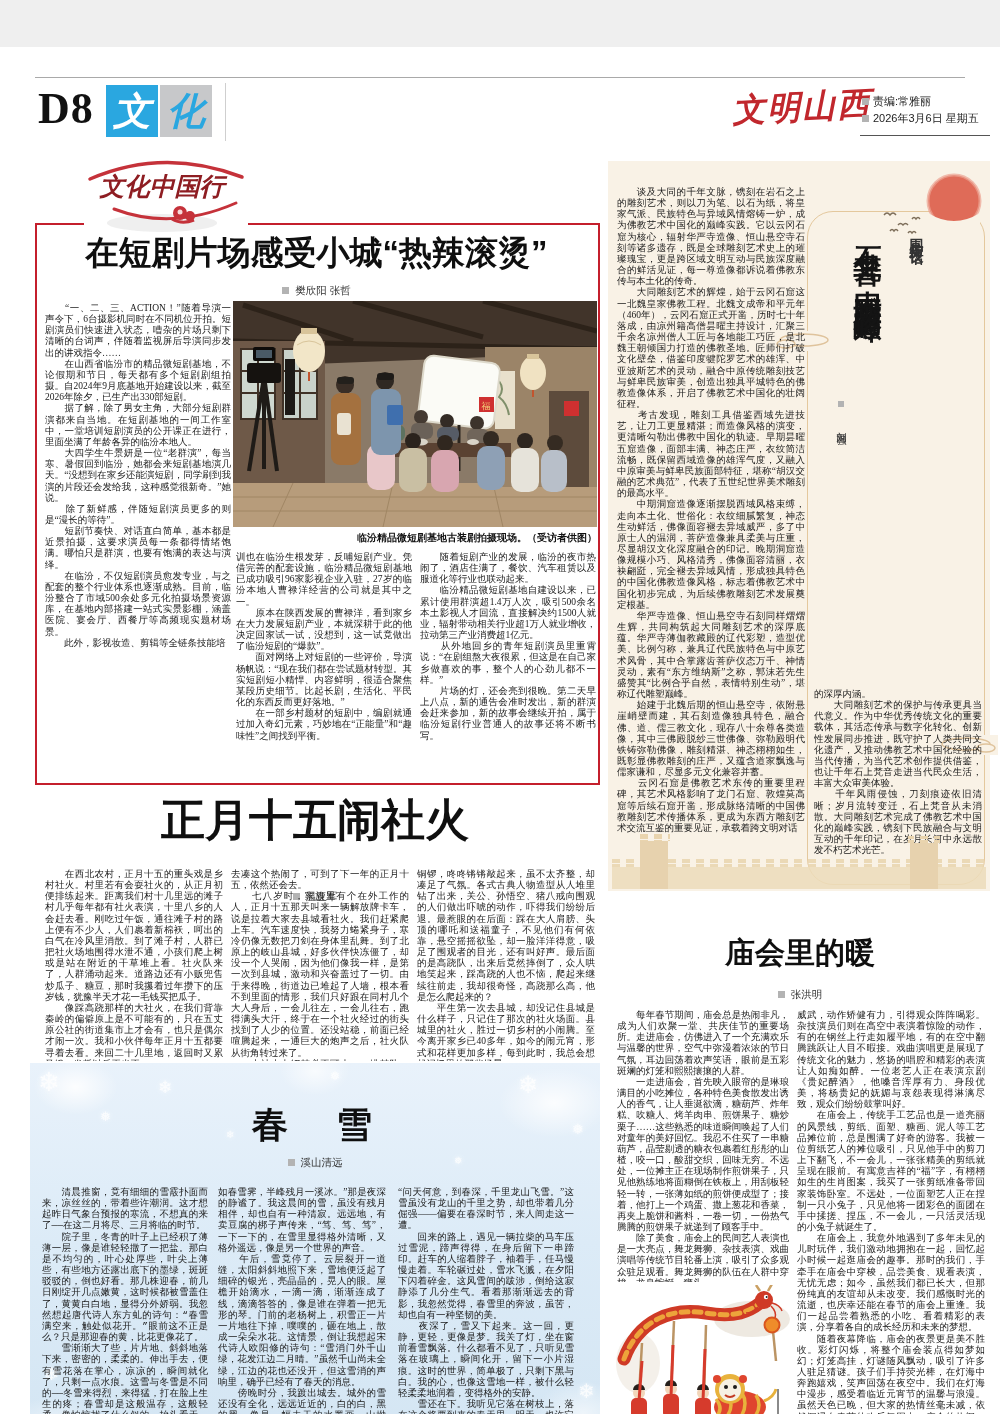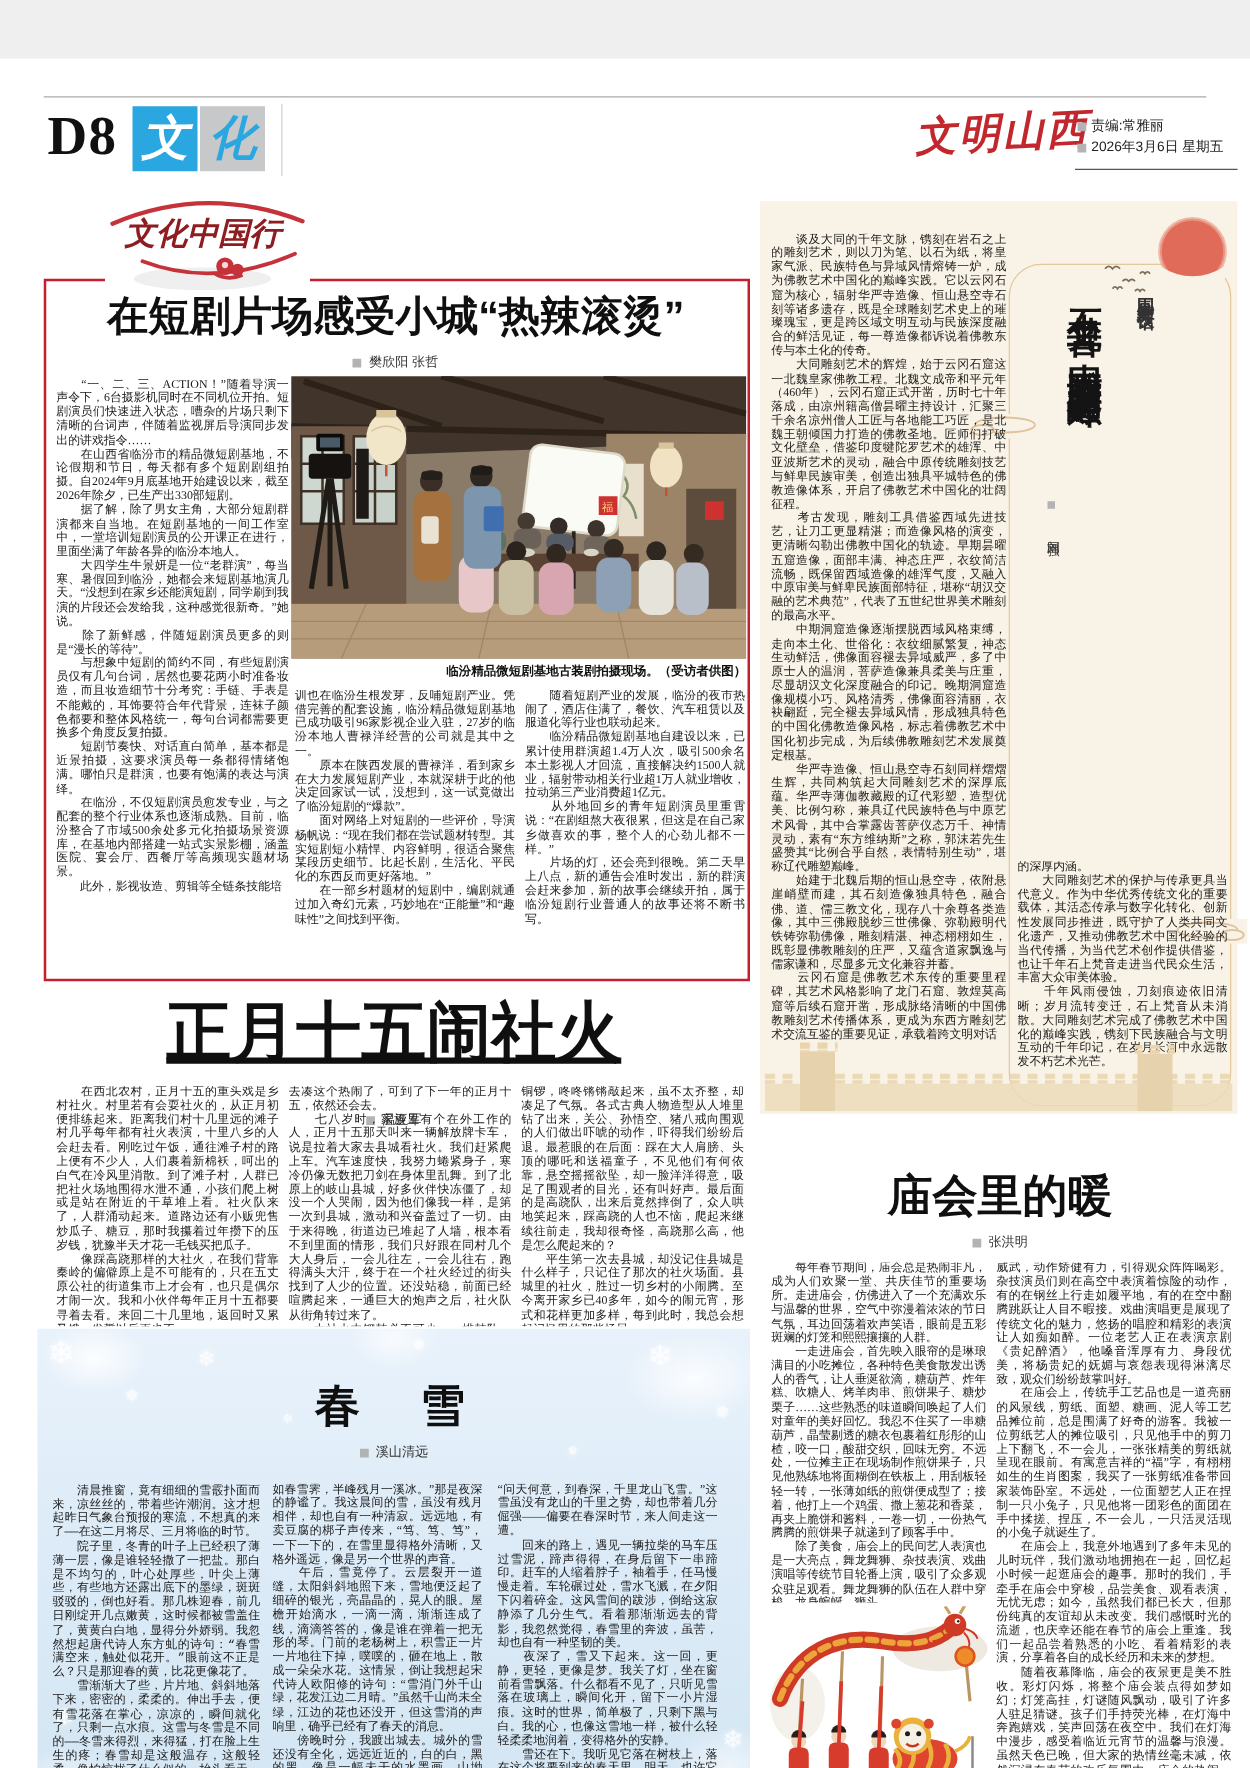--- a/index.html
+++ b/index.html
@@ -31,21 +31,21 @@
   .a1-banner{left:84px;top:98px;width:164px;height:88px;}
   .a1-title{left:35px;top:184px;width:563px;font-size:33px;}
   .a1-byline{left:35px;top:238px;width:563px;}
   .a1-col1{left:45px;top:256px;width:186px;height:438px;}
   .a1-photo{left:233px;top:254px;width:364px;height:226px;}
   .a1-caption{left:233px;top:484px;width:364px;text-align:right;
               font:700 10px/1.3 "Liberation Sans","DejaVu Sans",sans-serif;color:#111;}
   .a1-col2{left:236px;top:505px;width:176px;height:221px;}
   .a1-col3{left:420px;top:505px;width:176px;height:221px;}
   
-  .a2-title{left:30px;top:744px;width:570px;font-size:52px;text-decoration:underline;}
+  .a2-title{left:30px;top:744px;width:570px;font-size:44px;}
   .a2-byline{left:30px;top:844px;width:570px;}
   .a2-col{top:822px;height:192px;width:178px;}
   
   .snow-panel{left:30px;top:1016px;width:570px;height:398px;
     background:
       radial-gradient(60px 40px at 8% 6%, rgba(255,255,255,.9), rgba(255,255,255,0) 70%),
       radial-gradient(80px 50px at 92% 10%, rgba(255,255,255,.85), rgba(255,255,255,0) 70%),
       radial-gradient(50px 35px at 50% 2%, rgba(255,255,255,.7), rgba(255,255,255,0) 70%),
       radial-gradient(70px 45px at 4% 92%, rgba(255,255,255,.6), rgba(255,255,255,0) 70%),
       radial-gradient(70px 45px at 97% 88%, rgba(255,255,255,.6), rgba(255,255,255,0) 70%),
@@ -60,21 +60,21 @@
   .vtitle{left:245px;top:64px;height:560px;writing-mode:vertical-rl;text-orientation:upright;
           font:700 28px/1 "Liberation Sans","DejaVu Sans",sans-serif;letter-spacing:3px;color:#141414;}
   .vlabel{left:302px;top:66px;height:130px;writing-mode:vertical-rl;text-orientation:upright;
           font:600 14px/1 "Liberation Sans","DejaVu Sans",sans-serif;letter-spacing:3px;color:#333;}
   .vbyline{left:228px;top:240px;writing-mode:vertical-rl;text-orientation:upright;
            font:10px/1 "Liberation Sans","DejaVu Sans",sans-serif;color:#333;letter-spacing:2px;}
   .vbyline .sq{width:6px;height:6px;margin-bottom:4px;}
   .st-col1{left:9px;top:26px;width:188px;height:694px;}
   .st-col2{left:206px;top:528px;width:168px;height:168px;}
   
-  .a5-title{left:610px;top:886px;width:380px;font-size:36px;}
+  .a5-title{left:610px;top:886px;width:380px;font-size:30px;}
   .a5-byline{left:610px;top:942px;width:380px;}
   .a5-col1{left:617px;top:963px;width:172px;height:272px;}
   .a5-col2{left:797px;top:963px;width:188px;height:446px;}
   .a5-illus{left:612px;top:1238px;width:180px;height:158px;}
 </style>
 </head>
 <body>
 
 <div id="page">
 
@@ -122,21 +122,20 @@
     <span>樊欣阳 张哲</span>
   </div>
 
   <div class="abs col a1-col1">
 
   <p class="para">　　“一、二、三、ACTION！”随着导演一声令下，6台摄影机同时在不同机位开拍。短剧演员们快速进入状态，嘈杂的片场只剩下清晰的台词声，伴随着监视屏后导演同步发出的讲戏指令……</p>
       <p class="para">　　在山西省临汾市的精品微短剧基地，不论假期和节日，每天都有多个短剧剧组拍摄。自2024年9月底基地开始建设以来，截至2026年除夕，已生产出330部短剧。</p>
       <p class="para">　　据了解，除了男女主角，大部分短剧群演都来自当地。在短剧基地的一间工作室中，一堂培训短剧演员的公开课正在进行，里面坐满了年龄各异的临汾本地人。</p>
       <p class="para">　　大四学生牛景妍是一位“老群演”，每当寒、暑假回到临汾，她都会来短剧基地演几天。“没想到在家乡还能演短剧，同学刷到我演的片段还会发给我，这种感觉很新奇。”她说。</p>
       <p class="para">　　除了新鲜感，伴随短剧演员更多的则是“漫长的等待”。</p>
-      <p class="para">　　与想象中短剧的简约不同，有些短剧演员仅有几句台词，居然也要花两小时准备妆造，而且妆造细节十分考究：手链、手表是不能戴的，耳饰要符合年代背景，连袜子颜色都要和整体风格统一，每句台词都需要更换多个角度反复拍摄。</p>
       <p class="para">　　短剧节奏快、对话直白简单，基本都是近景拍摄，这要求演员每一条都得情绪饱满。哪怕只是群演，也要有饱满的表达与演绎。</p>
       <p class="para">　　在临汾，不仅短剧演员愈发专业，与之配套的整个行业体系也逐渐成熟。目前，临汾整合了市域500余处多元化拍摄场景资源库，在基地内部搭建一站式实景影棚，涵盖医院、宴会厅、西餐厅等高频现实题材场景。</p>
       <p class="para">　　此外，影视妆造、剪辑等全链条技能培</p>
     </div>
 
   <svg class="abs a1-photo" viewBox="0 0 364 226">
     <rect width="364" height="226" fill="#8a7a68"></rect>
     <rect y="182" width="364" height="44" fill="#b79c7b"></rect>
     <g stroke="#a08664" stroke-width="1">
         <line x1="0" y1="196" x2="364" y2="196"></line>

